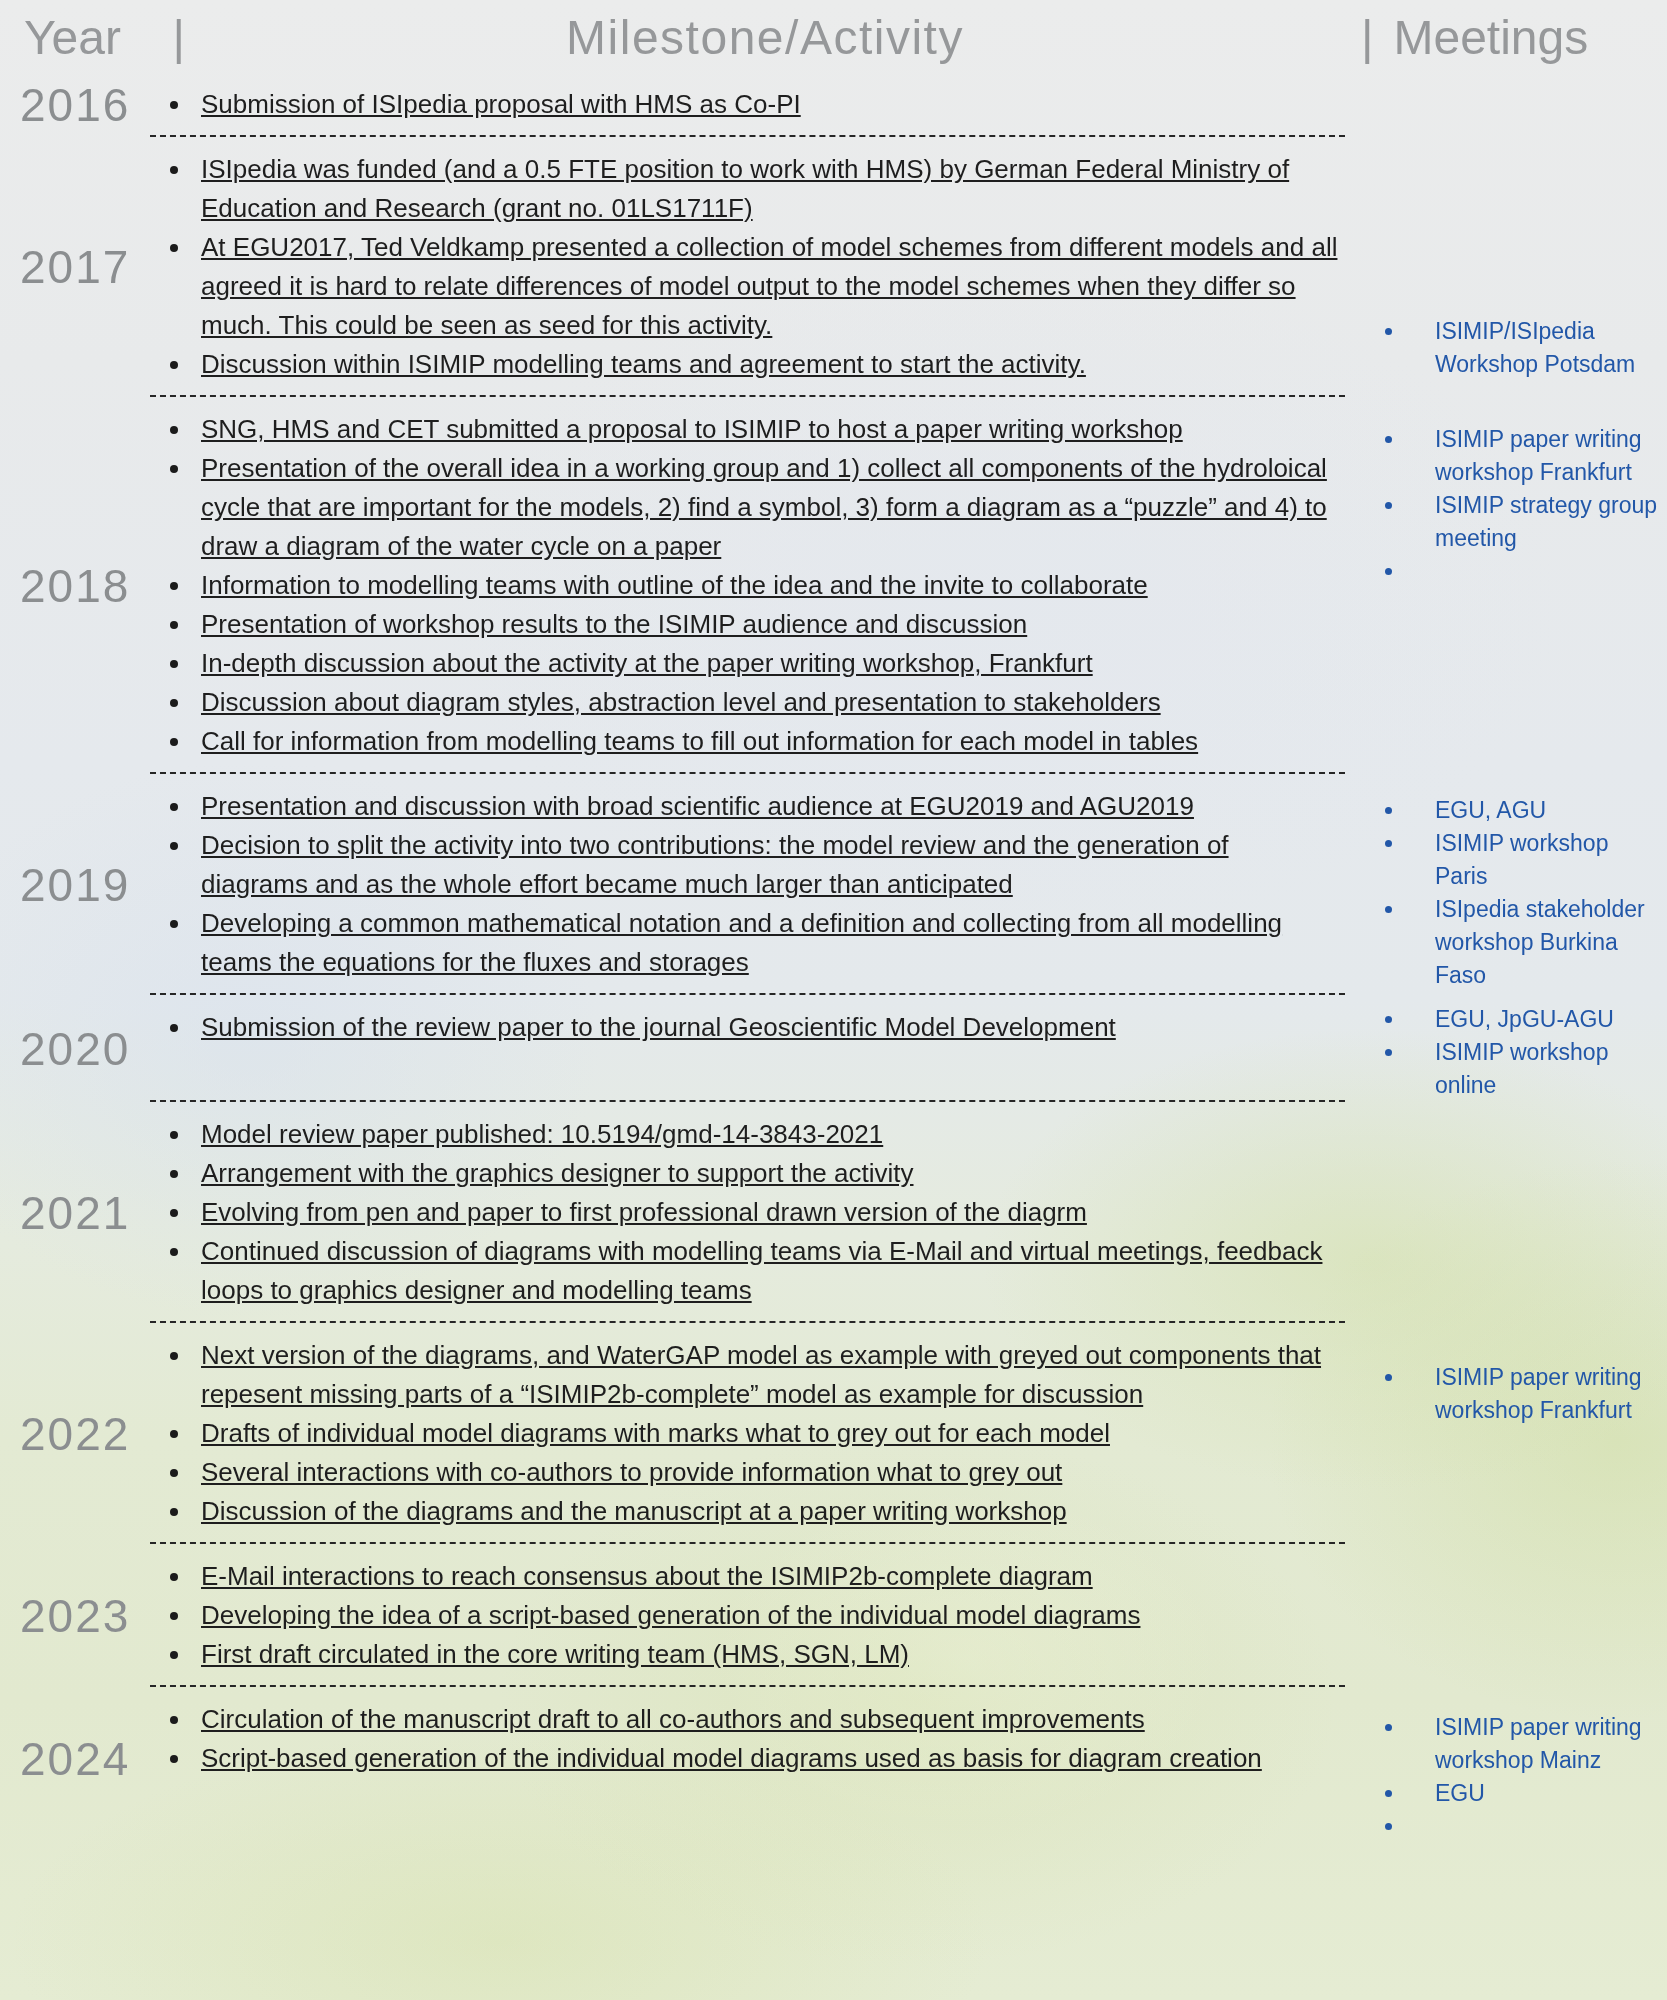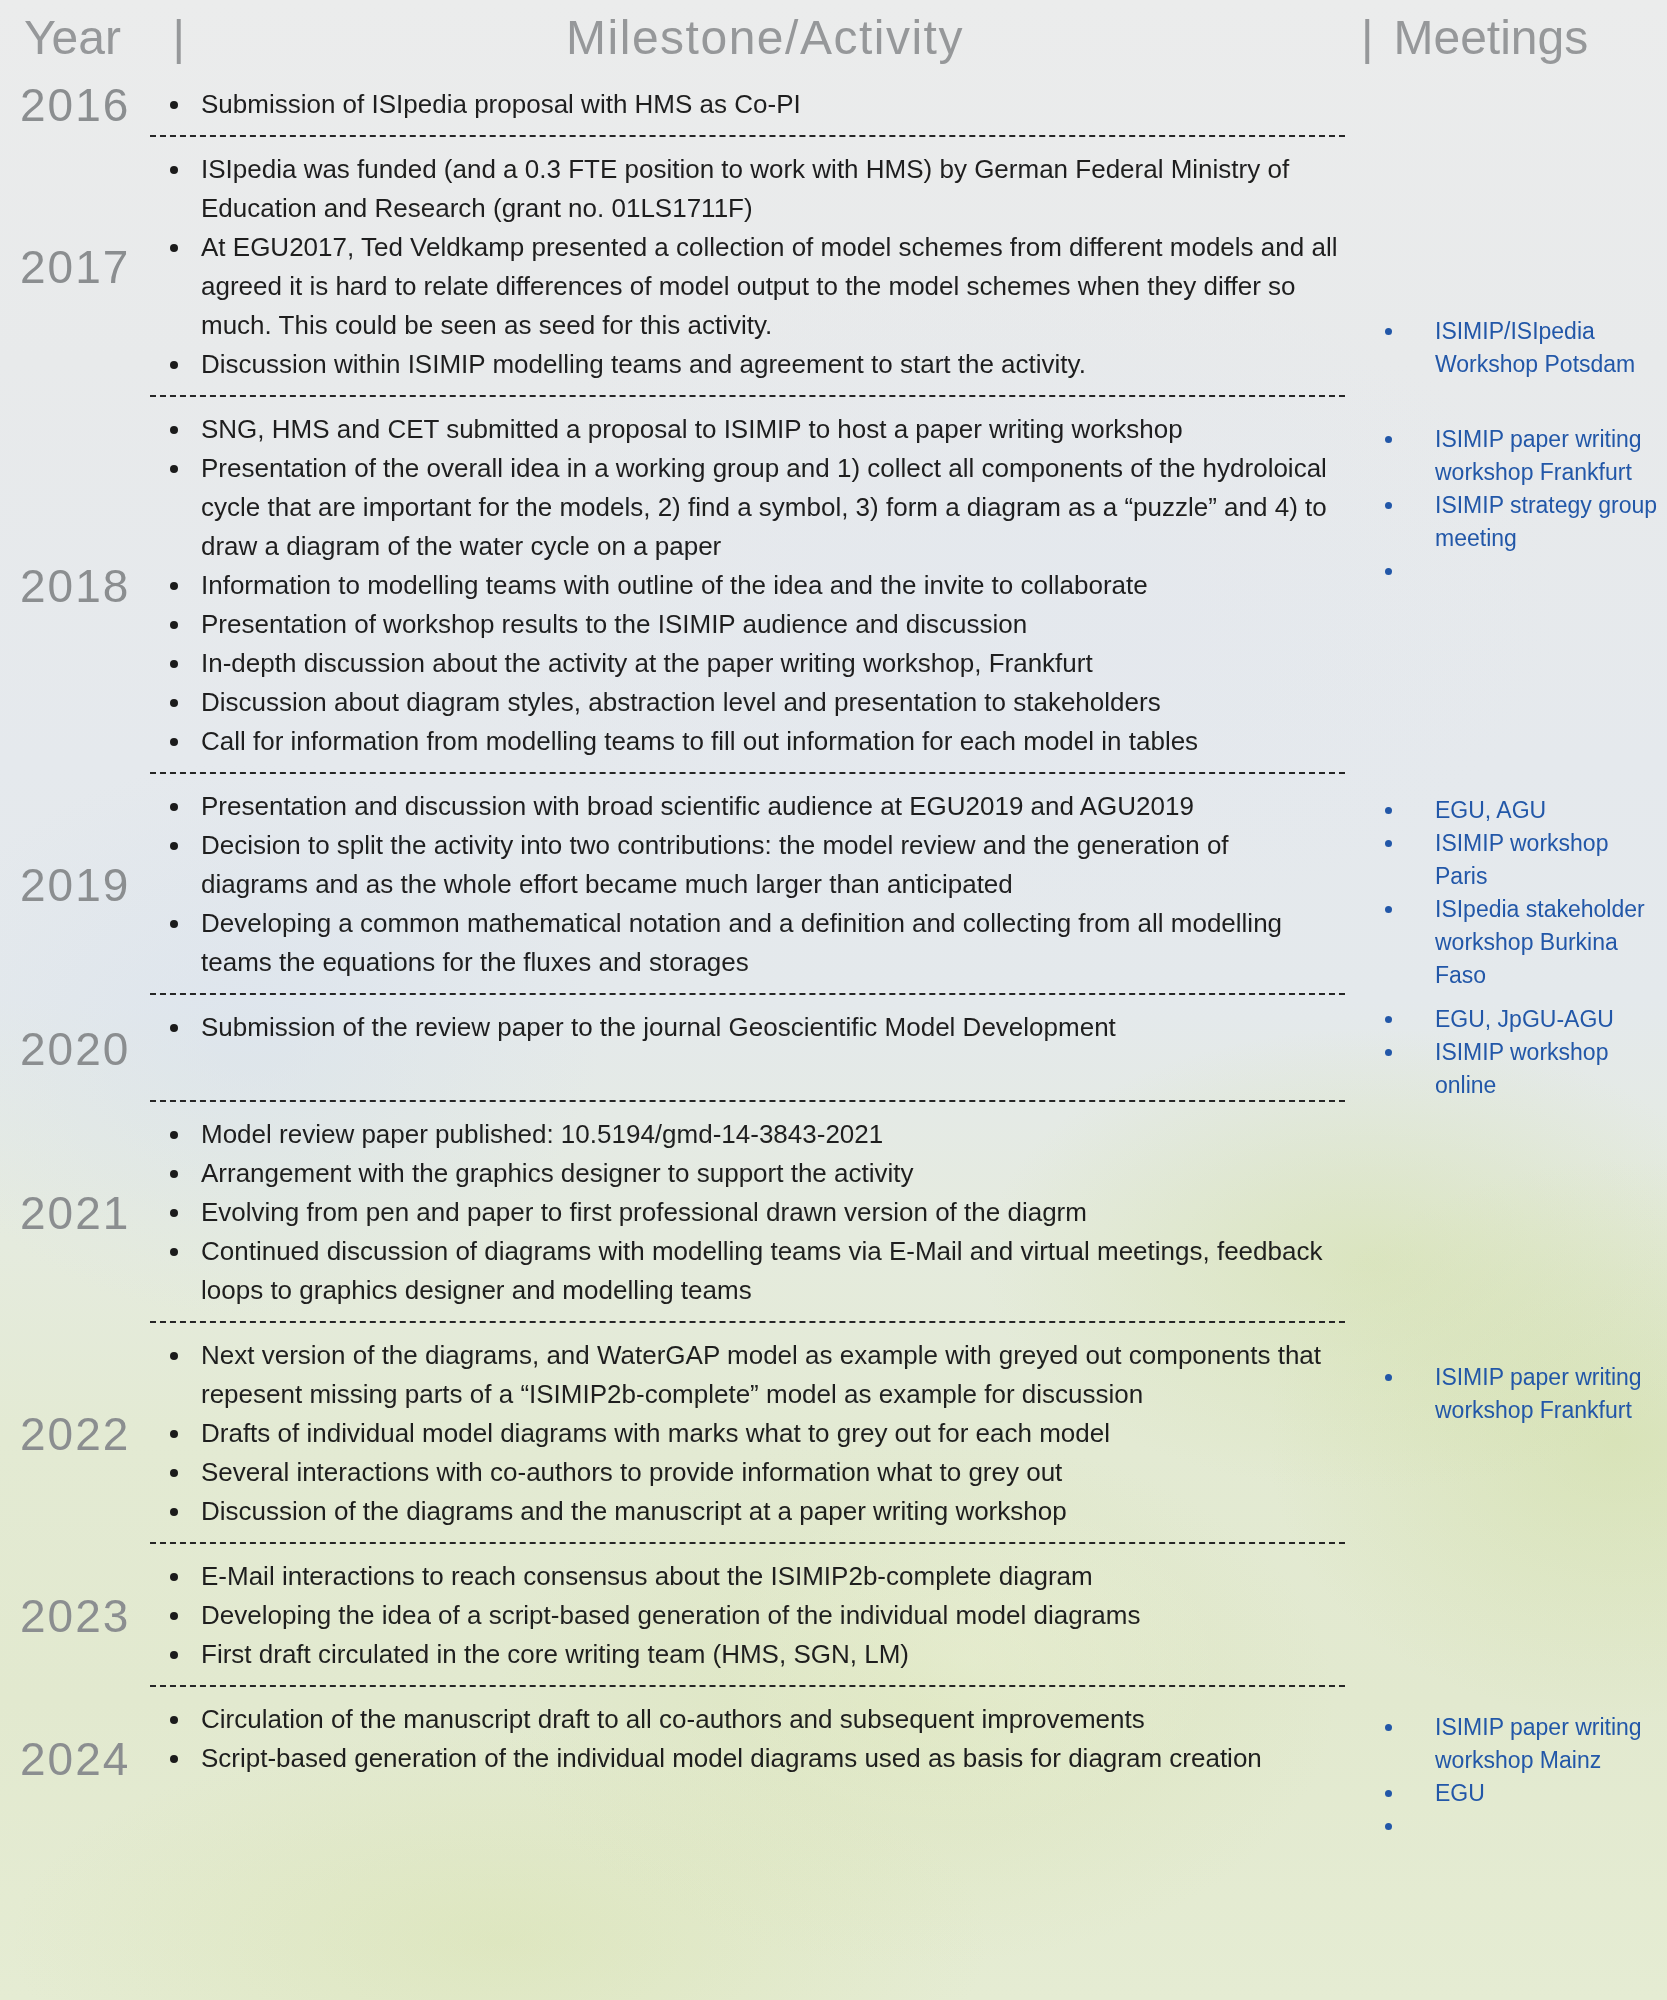--- a/index.html
+++ b/index.html
@@ -76,21 +76,21 @@
     font-size: 26px;
     line-height: 39px;
     color: #1e1e1e;
   }
   .cell-milestones .dot {
     flex: none;
     width: 8px; height: 8px; border-radius: 50%;
     background: #1b1b1b;
     margin: 16px 23px 0 0;
   }
-  .cell-milestones .txt { max-width: 1140px; }
+  .cell-milestones .txt { max-width: 1140px; text-decoration: underline; }
 
   
   .cell-meetings li {
     display: flex;
     font-size: 23px;
     line-height: 33px;
     color: #2257a8;
     gap: 27px;
   }
   .cell-meetings .dot {
@@ -132,21 +132,21 @@
       <ul class="blist"></ul>
     </div>
   </div>
 
   <div class="row">
     <div class="cell-year">2017</div>
     <div class="cell-milestones">
       <ul class="blist">
           <li>
             <span class="dot"></span>
-            <span class="txt">ISIpedia was funded (and a 0.3 FTE position to work with HMS) by German Federal Ministry of Education and Research (grant no. 01LS1711F)</span>
+            <span class="txt">ISIpedia was funded (and a 0.5 FTE position to work with HMS) by German Federal Ministry of Education and Research (grant no. 01LS1711F)</span>
           </li>
           <li>
             <span class="dot"></span>
             <span class="txt">At EGU2017, Ted Veldkamp presented a collection of model schemes from different models and all agreed it is hard to relate differences of model output to the model schemes when they differ so much. This could be seen as seed for this activity.</span>
           </li>
           <li>
             <span class="dot"></span>
             <span class="txt">Discussion within ISIMIP modelling teams and agreement to start the activity.</span>
           </li>
         </ul>

